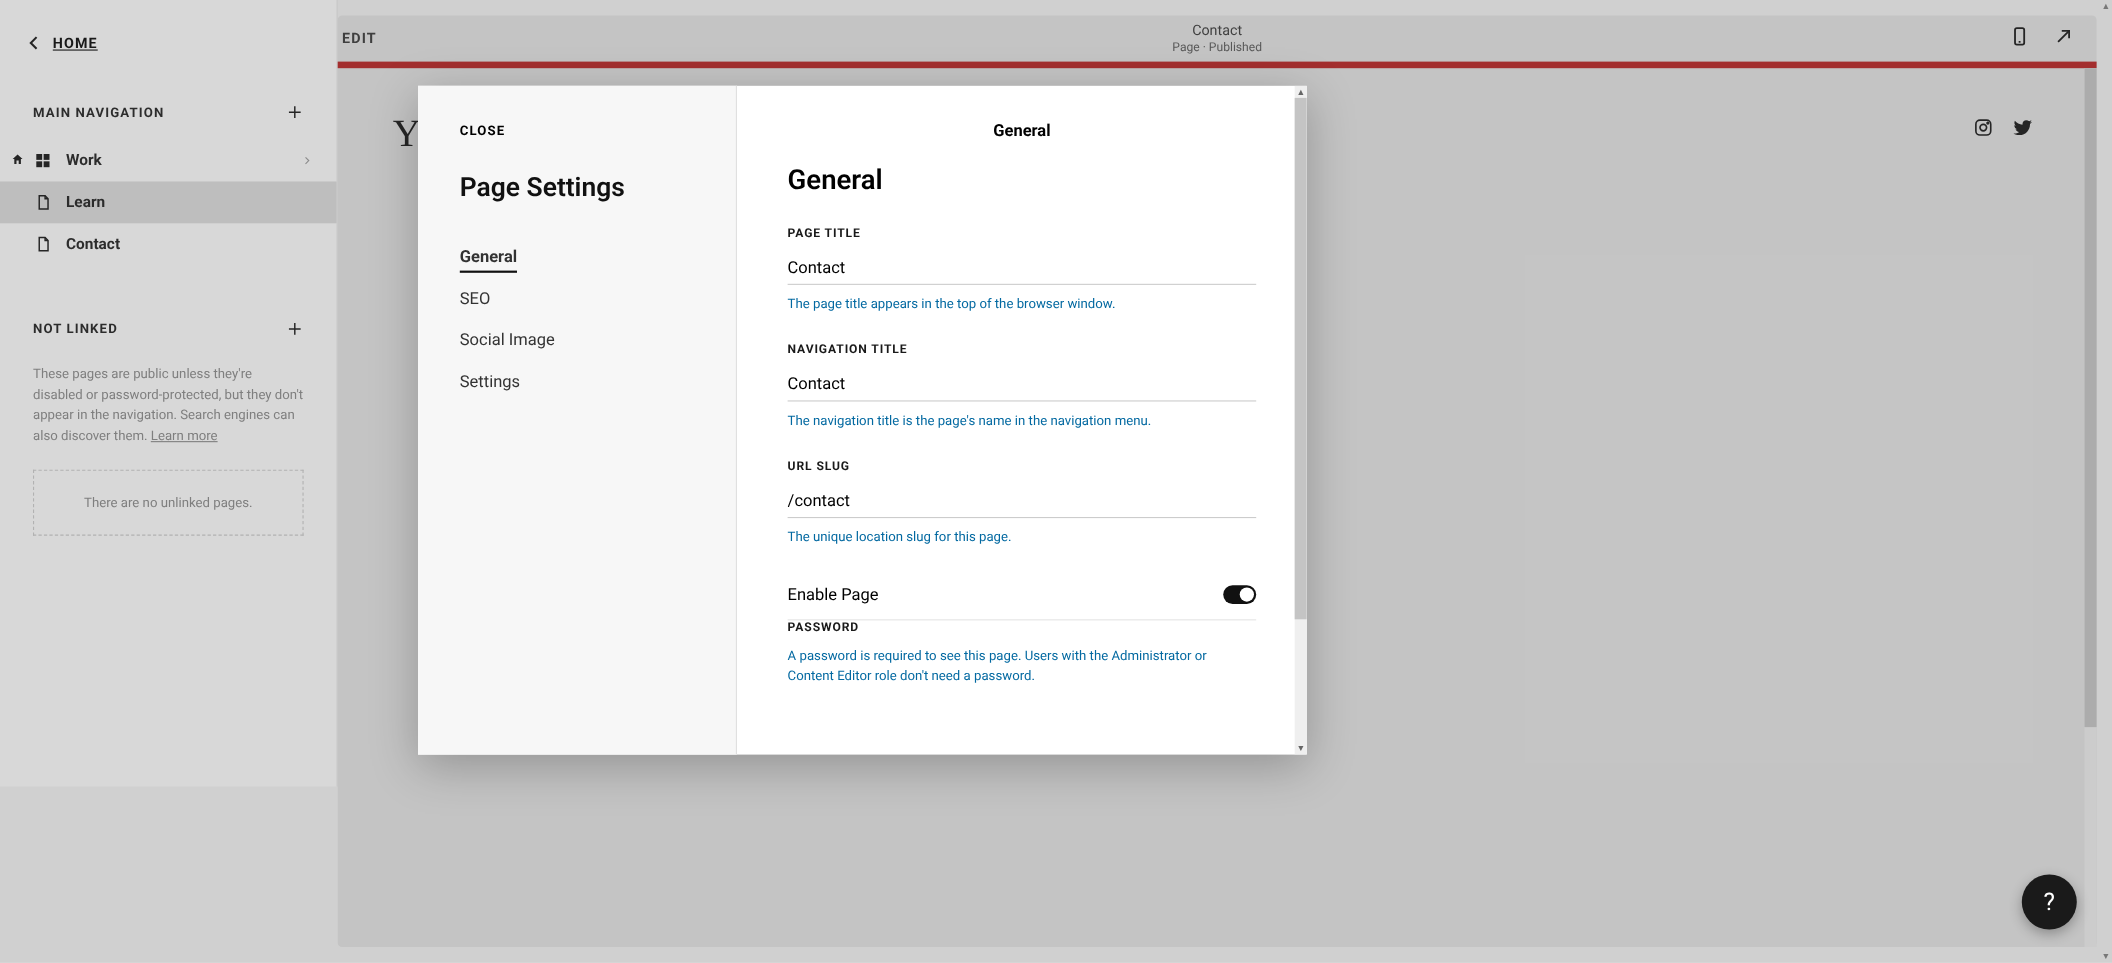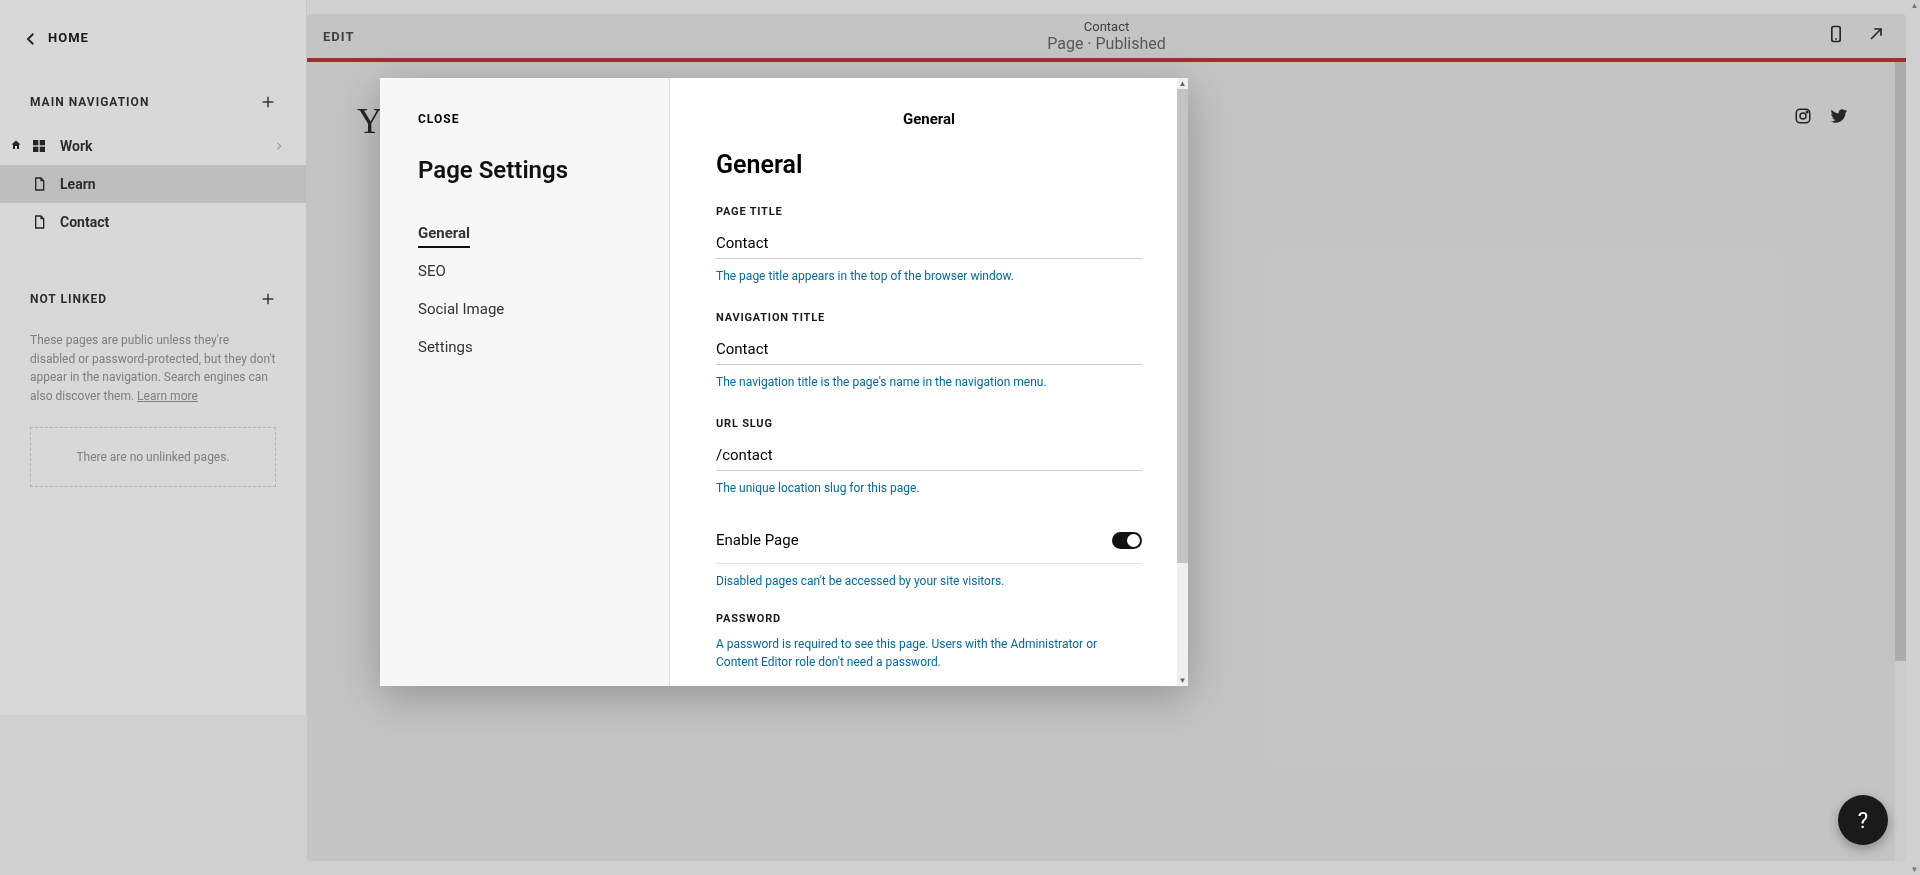--- a/index.html
+++ b/index.html
@@ -1,21 +1,21 @@
 <!DOCTYPE html>
 <html><head>
 <meta charset="utf-8">
 <style>
 * { box-sizing: border-box; margin: 0; padding: 0; font-family: -apple-system, BlinkMacSystemFont, "Segoe UI", Roboto, Helvetica, Arial, sans-serif; }
 html, body { width: 1920px; height: 875px; overflow: hidden; }
 body { background: #f5f5f5; position: relative; }
 
 
 .sidebar { position: absolute; left: 0; top: 0; width: 307px; height: 715px; background: #fff; border-right: 1px solid #e6e6e6; }
-.sidebar-home { display: flex; align-items: flex-start; padding: 30px 22px; gap: 8px; cursor: pointer; }
+.sidebar-home { display: flex; align-items: flex-end; padding: 30px 22px; gap: 8px; cursor: pointer; text-decoration: underline; }
 .sidebar-home svg { width: 18px; height: 18px; }
 .sidebar-home span { font-size: 13px; font-weight: 700; letter-spacing: 1px; }
 
 .section-header { display: flex; align-items: center; justify-content: space-between; padding: 8px 22px 8px 30px; }
 .section-header span { font-size: 12px; font-weight: 700; letter-spacing: 1px; color: #1a1a1a; }
 .plus-btn { width: 32px; height: 32px; display: flex; align-items: center; justify-content: center; cursor: pointer; }
 .plus-btn svg { width: 16px; height: 16px; }
 
 .nav-item { display: flex; align-items: center; padding: 10px 22px 10px 30px; gap: 12px; cursor: pointer; position: relative; }
 .nav-item.selected { background: #dcdcdc; }
@@ -24,25 +24,25 @@
 .nav-item .label { font-size: 14px; color: #1a1a1a; flex: 1; font-weight: bold; }
 .nav-item .chevron { color: #999; }
 .house-ico { position: absolute; left: 10px; }
 
 .not-linked-desc { padding: 8px 30px; font-size: 12px; color: #888; line-height: 1.55; }
 .not-linked-desc a { color: #888; text-decoration: underline; cursor: pointer; }
 .empty-box { margin: 14px 30px; border: 1px dashed #ccc; padding: 22px 10px; text-align: center; font-size: 12px; color: #888; }
 
 
 .main-area { position: absolute; left: 307px; top: 14px; right: 14px; bottom: 14px; background: #e5e5e5; border-radius: 4px; }
-.topbar { height: 48px; display: flex; align-items: center; padding: 0 16px; position: relative; border-bottom: 4px solid #b91c1c; }
+.topbar { height: 48px; display: flex; align-items: center; padding: 0 4px; position: relative; border-bottom: 6px solid #b91c1c; }
 .topbar .edit { font-size: 13px; font-weight: 700; letter-spacing: 1px; color: #333; cursor: pointer; }
 .topbar .center { position: absolute; left: 50%; transform: translateX(-50%); text-align: center; }
 .topbar .center .t { font-size: 13px; color: #333; }
-.topbar .center .s { font-size: 16px; color: #555; }
+.topbar .center .s { font-size: 11px; color: #555; }
 .topbar .right { position: absolute; right: 20px; display: flex; gap: 20px; align-items: center; }
 .topbar .right svg { width: 20px; height: 20px; cursor: pointer; }
 
 .preview-content { padding: 40px 50px; position: relative; height: calc(100% - 48px); }
 .site-title { font-family: Georgia, serif; font-size: 35px; font-weight: 400; color: #111; }
 .social-row { position: absolute; top: 45px; right: 58px; display: flex; gap: 18px; }
 .social-row svg { width: 18px; height: 18px; }
 
 .preview-scroll { position: absolute; right: 0; top: 48px; bottom: 0; width: 11px; background: #efefef; }
 .preview-scroll .thumb { position: absolute; top: 0; left: 0; right: 0; height: 75%; background: #c4c4c4; }
@@ -246,21 +246,20 @@
         <div class="field-help">The unique location slug for this page.</div>
       </div>
 
       <div>
         <div class="toggle-row">
           <span class="lbl">Enable Page</span>
           <div class="toggle">
             <div class="knob"></div>
           </div>
         </div>
-        <div class="field-help" style="margin-bottom:22px;">Disabled pages can't be accessed by your site visitors.</div>
       </div>
 
       <div class="field">
         <div class="field-label">PASSWORD</div>
         <div class="field-help">A password is required to see this page. Users with the Administrator or Content Editor role don't need a password.</div>
       </div>
     </div>
     <div class="modal-scroll">
       <div class="arrow up">▲</div>
       <div class="thumb" style="top:11px;"></div>

